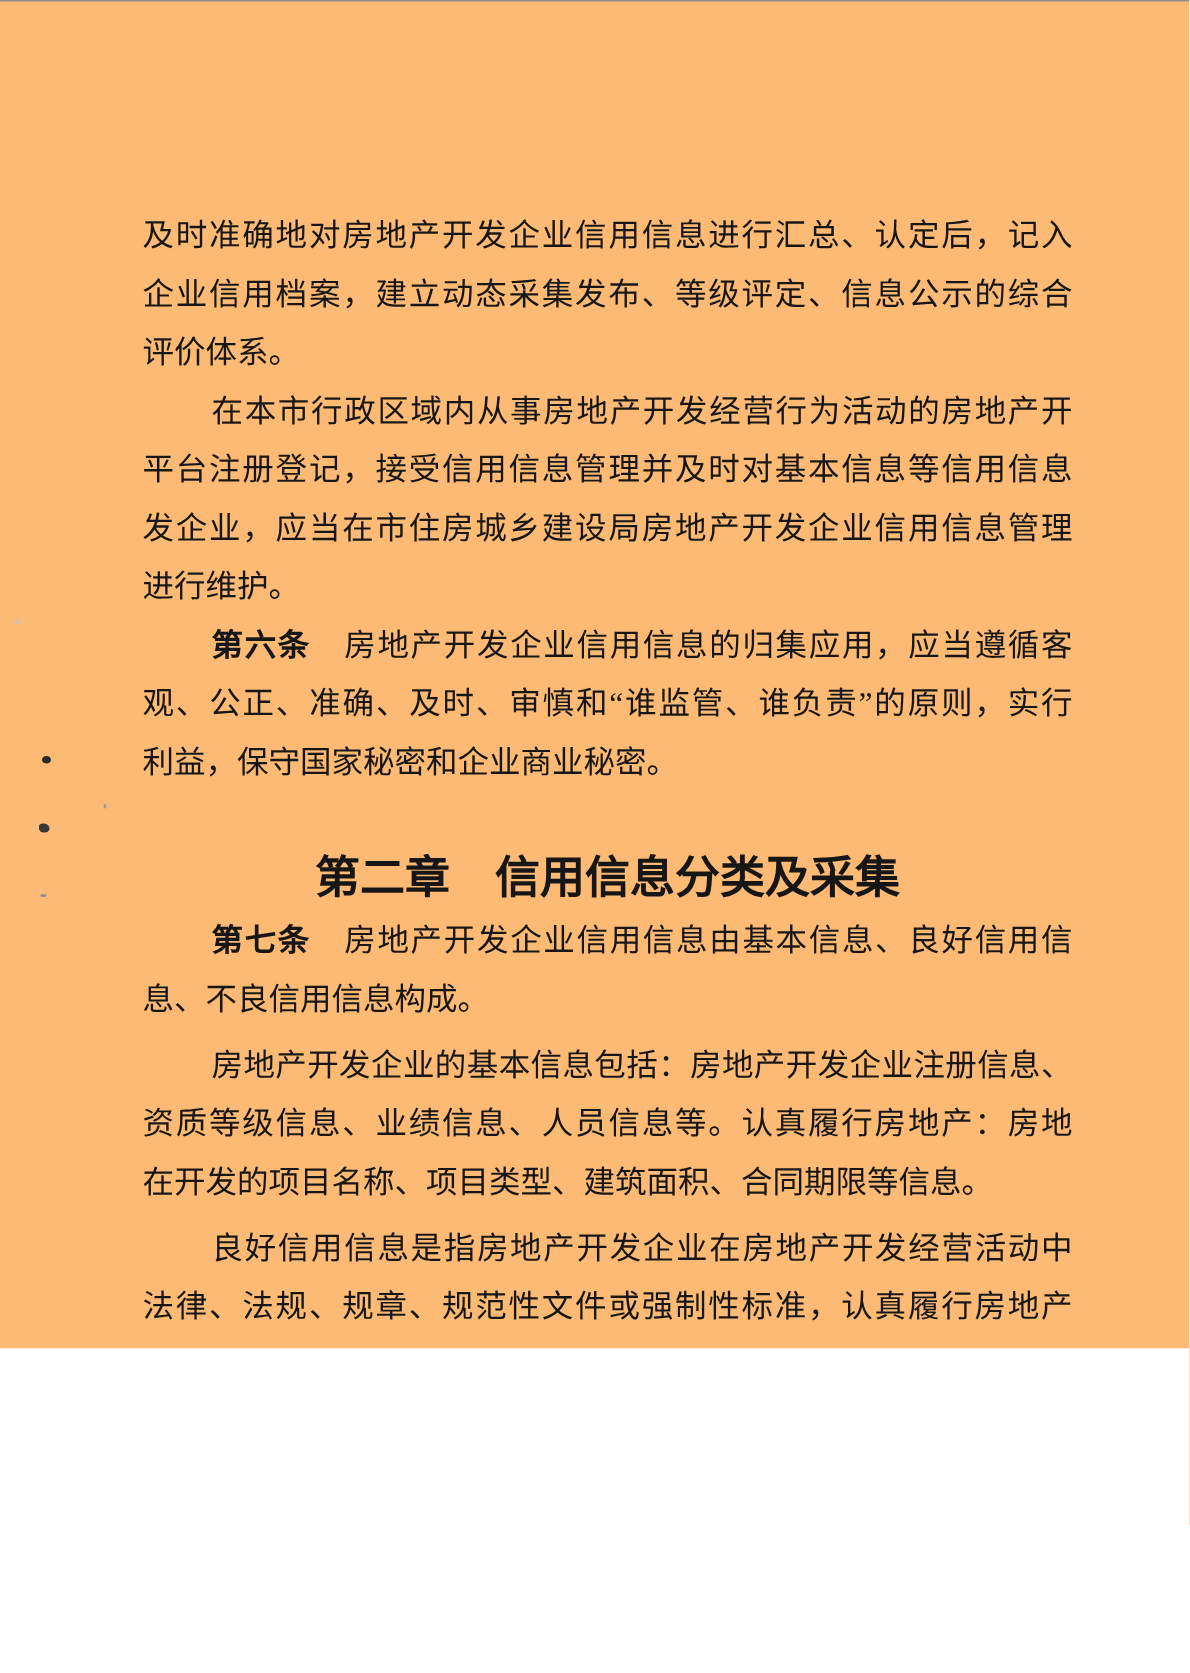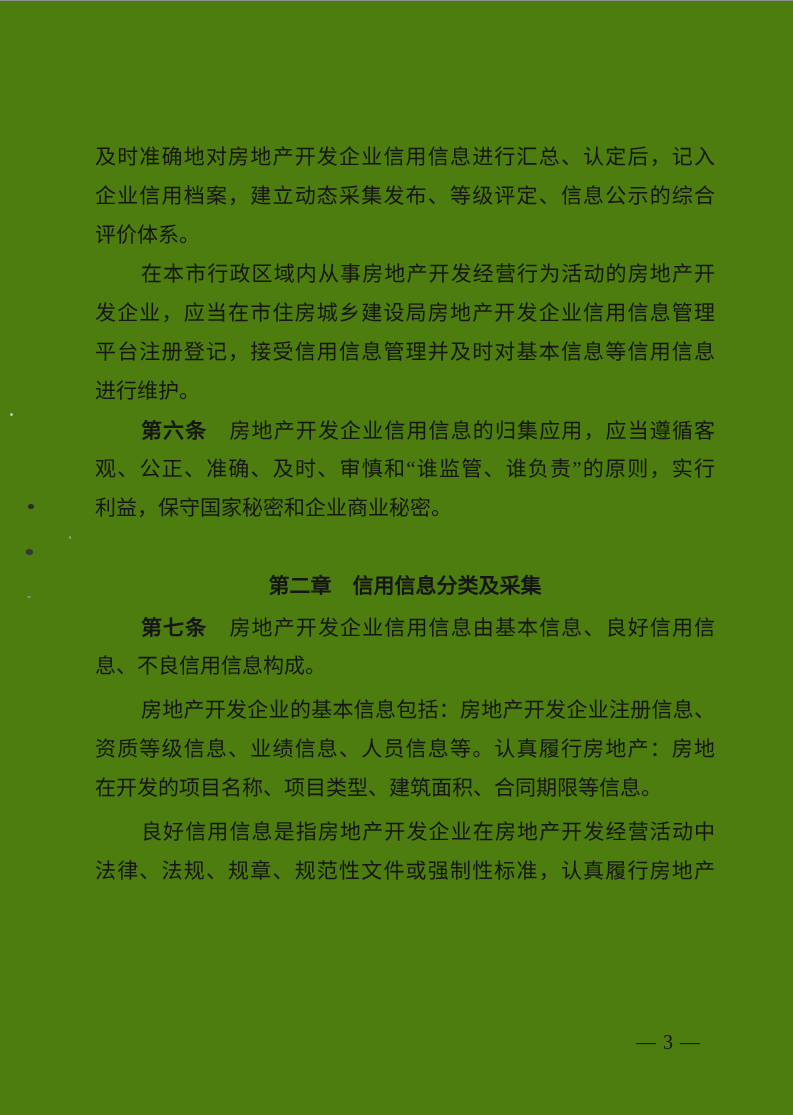--- a/index.html
+++ b/index.html
@@ -3,22 +3,22 @@
 <meta charset="utf-8">
 <style>
   html, body {
     margin: 0;
     padding: 0;
     background: #ffffff;
   }
   .page {
     position: relative;
     width: 793px;
-    height: 1115px;
-    background: #4d7c0f;
+    height: 899px;
+    background: #fdba74;
     color: #161616;
     overflow: hidden;
     text-decoration: underline;
   }
   .top-edge {
     position: absolute;
     top: 0; left: 0;
     width: 100%; height: 1px;
     background: #8f8f8f;
   }
@@ -41,21 +41,21 @@
   .last { text-align-last: left; }
   .indent { text-indent: 46px; }
   .tight { letter-spacing: -0.6px; }
   .art {
     font-family: "Liberation Sans", "DejaVu Sans", sans-serif;
     font-weight: 700;
   }
   .chapter {
     font-family: "Liberation Sans", "DejaVu Sans", sans-serif;
     font-weight: 700;
-    font-size: 21px;
+    font-size: 30px;
     line-height: 39px;
     height: 39px;
     text-align: center;
     text-align-last: center;
     margin: 38px 0 3px 0;
   }
   .p-gap { margin-top: 5px; }
   .footer {
     position: absolute;
     top: 1031px;
@@ -85,22 +85,22 @@
   <div class="doc">
 
     <div class="para">
       <div class="line fill">及时准确地对房地产开发企业信用信息进行汇总、认定后，记入</div>
       <div class="line fill">企业信用档案，建立动态采集发布、等级评定、信息公示的综合</div>
       <div class="line last">评价体系。</div>
     </div>
 
     <div class="para">
       <div class="line fill indent">在本市行政区域内从事房地产开发经营行为活动的房地产开</div>
+      <div class="line fill">平台注册登记，接受信用信息管理并及时对基本信息等信用信息</div>
       <div class="line fill">发企业，应当在市住房城乡建设局房地产开发企业信用信息管理</div>
-      <div class="line fill">平台注册登记，接受信用信息管理并及时对基本信息等信用信息</div>
       <div class="line last">进行维护。</div>
     </div>
 
     <div class="para">
       <div class="line fill indent"><span class="art">第六条</span><span>　房地产开发企业信用信息的归集应用，应当遵循客</span></div>
       <div class="line fill">观、公正、准确、及时、审慎和“谁监管、谁负责”的原则，实行</div>
       <div class="line last">利益，保守国家秘密和企业商业秘密。</div>
     </div>
 
     <div class="chapter">第二章　信用信息分类及采集</div>

